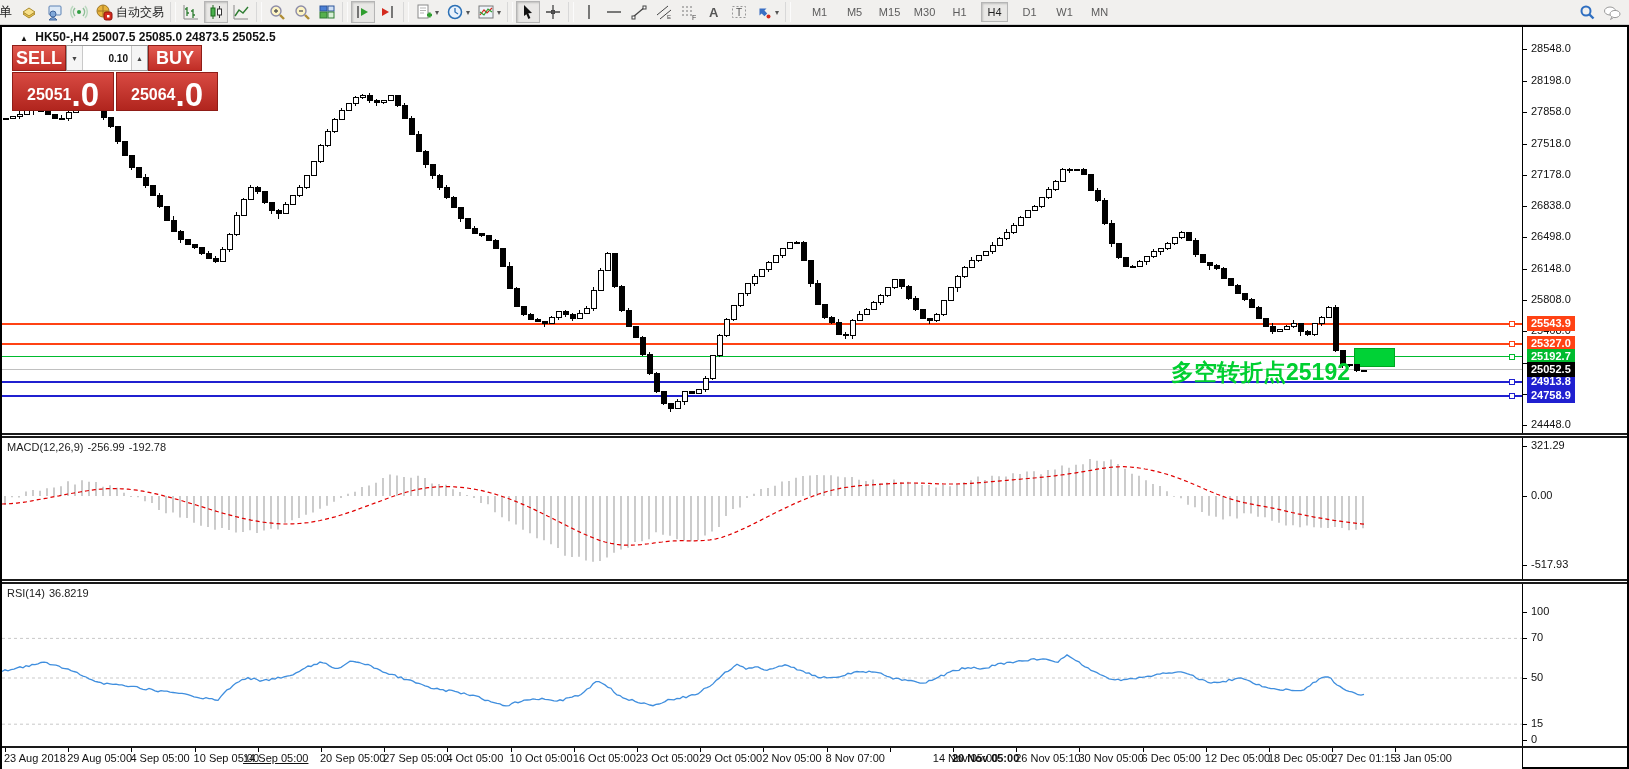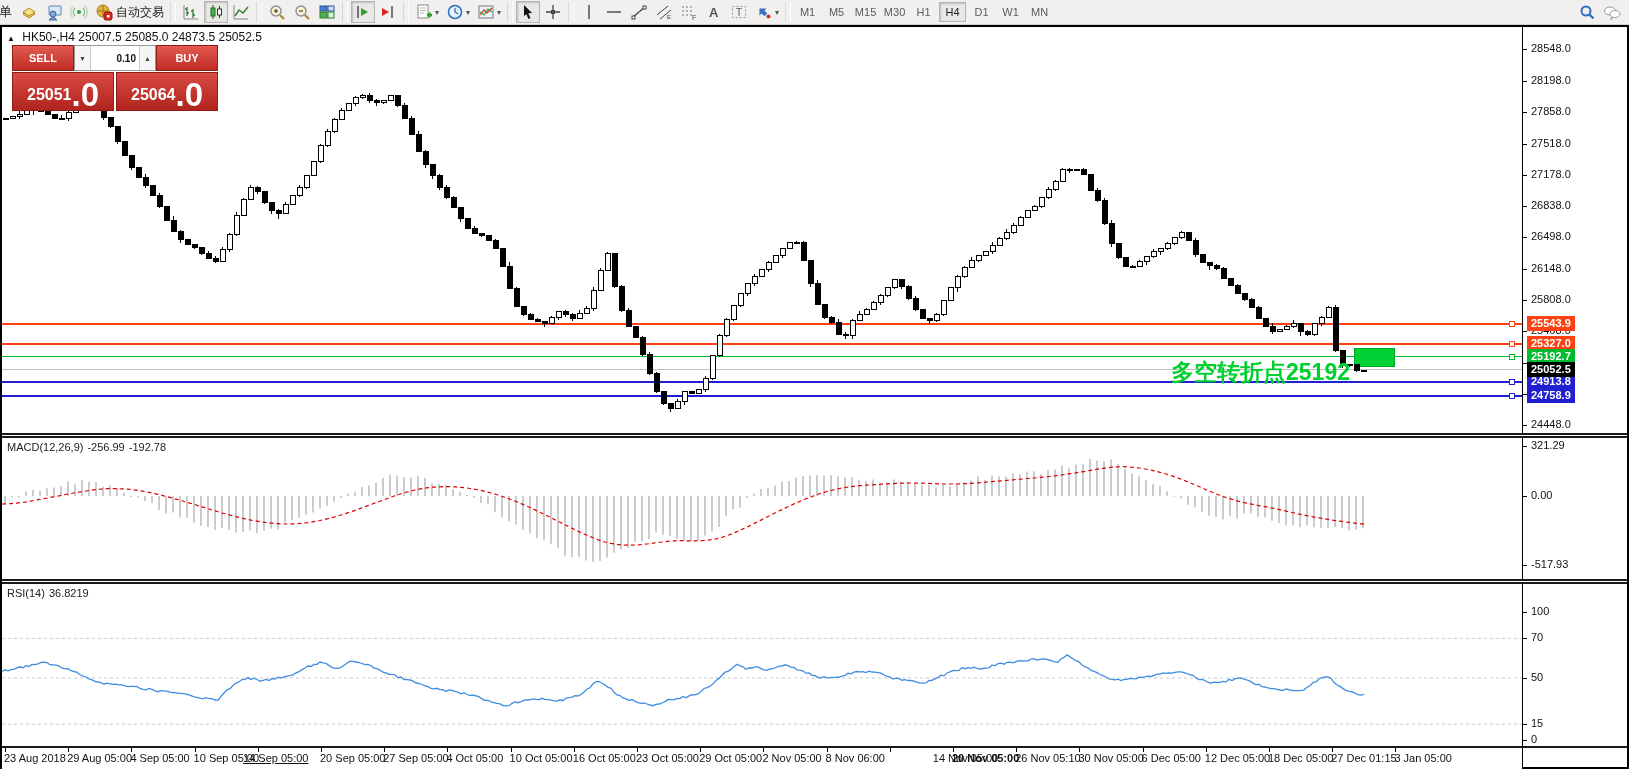--- a/index.html
+++ b/index.html
@@ -36,30 +36,30 @@
   .time-axis{position:absolute;left:0;top:721px;width:1520px;height:35px;background:#fff;z-index:3;}
   .time-label{position:absolute;top:4px;font-size:11px;color:#111;white-space:nowrap;}
   .time-tick{position:absolute;top:0;width:1px;height:4px;background:#000;}
   .price-axis{position:absolute;top:0;right:0;bottom:0;width:105px;background:#fff;border-left:1px solid #000;z-index:2;}
   .tick-label{position:absolute;left:8px;font-size:11px;color:#111;white-space:nowrap;}
   .axis-dash{position:absolute;left:0;width:4px;height:1px;background:#000;}
   .level-label{position:absolute;left:4px;height:15px;line-height:15px;padding:0 4px;
     font-size:11px;font-weight:700;color:#fff;white-space:nowrap;z-index:5;}
   svg{display:block;}
 
-  .chart-title{position:absolute;left:5px;top:3px;z-index:6;font-size:12px;font-weight:400;color:#111;}
+  .chart-title{position:absolute;left:18px;top:3px;z-index:6;font-size:12px;font-weight:700;color:#111;}
   .chart-title .tri{font-size:8px;margin-right:4px;}
   .ind-label{position:absolute;left:5px;top:3px;z-index:6;font-size:11px;color:#222;}
   .ind-label span{margin-right:4px;}
 
   
   .trade-panel{position:absolute;left:10px;top:18px;width:206px;z-index:7;}
   .tp-row1{display:flex;height:26px;}
-  .tp-btn{width:62px;background:linear-gradient(#e25a50,#c02d26);border:1px solid #8f1d17;
-    color:#fff;font-size:11px;font-weight:700;display:flex;align-items:center;justify-content:center;}
+  .tp-btn{width:54px;background:linear-gradient(#e25a50,#c02d26);border:1px solid #8f1d17;
+    color:#fff;font-size:18px;font-weight:700;display:flex;align-items:center;justify-content:center;}
   .vol-wrap{width:82px;display:flex;border:1px solid #9a9a9a;background:#fff;}
   .vol-step{width:16px;display:flex;align-items:center;justify-content:center;
     font-size:7px;color:#444;background:#f5f5f5;}
   .vol-step.down{border-right:1px solid #c9c9c9;}
   .vol-step.up{border-left:1px solid #c9c9c9;}
   .vol-input{flex:1;border:0;outline:0;font-family:"Liberation Sans",sans-serif;
     font-size:10px;font-weight:700;text-align:right;padding:0 3px;width:40px;color:#111;}
   .tp-row2{display:flex;gap:2px;height:39px;margin-top:1px;}
   .price-box{flex:1;background:linear-gradient(#d84a42,#b1251e);border:1px solid #8f1d17;
     color:#fff;display:flex;align-items:flex-end;justify-content:center;padding-bottom:1px;}
@@ -250,21 +250,21 @@
   </button>
   <button class="tbtn">
     <svg class="icon-svg" width="18" height="18">
       <polygon points="3,9 8,4 8,7 12,7 12,11 8,11 8,14" fill="#3a6fc4" transform="rotate(45 8 9)"></polygon>
       <circle cx="13.5" cy="13.5" r="2" fill="#d42a1e"></circle>
     </svg>
     <span class="caret">▾</span>
   </button>
   <div class="tsep"></div>
 
-  <div id="tf-group" style="display:flex;gap:2px;">
+  <div id="tf-group" style="display:flex;gap:8px;margin-left:12px;">
       <div class="tfbtn">M1</div>
       <div class="tfbtn">M5</div>
       <div class="tfbtn">M15</div>
       <div class="tfbtn">M30</div>
       <div class="tfbtn">H1</div>
       <div class="tfbtn active">H4</div>
       <div class="tfbtn">D1</div>
       <div class="tfbtn">W1</div>
       <div class="tfbtn">MN</div>
     </div>
@@ -971,21 +971,21 @@
       <div class="time-label" style="left: 507.6px;">10 Oct 05:00</div>
       <div class="time-tick" style="left: 571.8px;"></div>
       <div class="time-label" style="left: 570.8px;">16 Oct 05:00</div>
       <div class="time-tick" style="left: 635px;"></div>
       <div class="time-label" style="left: 634px;">23 Oct 05:00</div>
       <div class="time-tick" style="left: 698.2px;"></div>
       <div class="time-label" style="left: 697.2px;">29 Oct 05:00</div>
       <div class="time-tick" style="left: 761.4px;"></div>
       <div class="time-label" style="left: 760.4px;">2 Nov 05:00</div>
       <div class="time-tick" style="left: 824.6px;"></div>
-      <div class="time-label" style="left: 823.6px;">8 Nov 06:00</div>
+      <div class="time-label" style="left: 823.6px;">8 Nov 07:00</div>
       <div class="time-tick" style="left: 887.8px;"></div>
       <div class="time-label" style="left: 886.8px; margin-left: 44px;">14 Nov 05:00</div>
       <div class="time-tick" style="left: 951px;"></div>
       <div class="time-label" style="left: 950px; font-weight: bold;">20 Nov 05:00</div>
       <div class="time-tick" style="left: 1014.2px;"></div>
       <div class="time-label" style="left: 1013.2px;">26 Nov 05:10</div>
       <div class="time-tick" style="left: 1077.4px;"></div>
       <div class="time-label" style="left: 1076.4px;">30 Nov 05:00</div>
       <div class="time-tick" style="left: 1140.6px;"></div>
       <div class="time-label" style="left: 1139.6px;">6 Dec 05:00</div>

